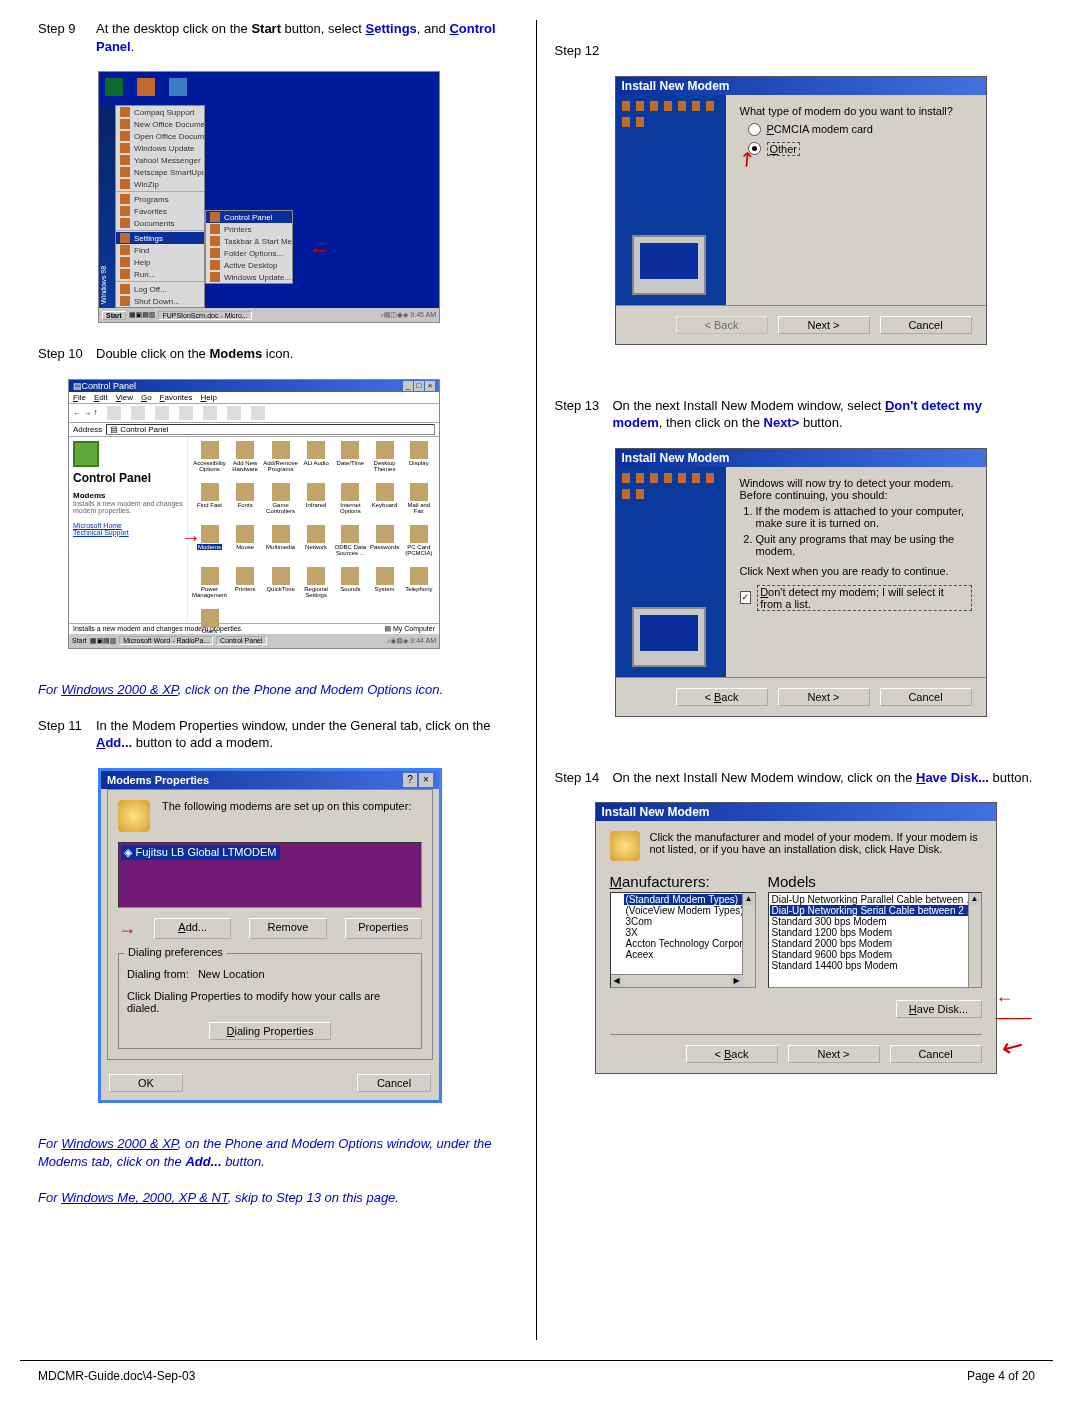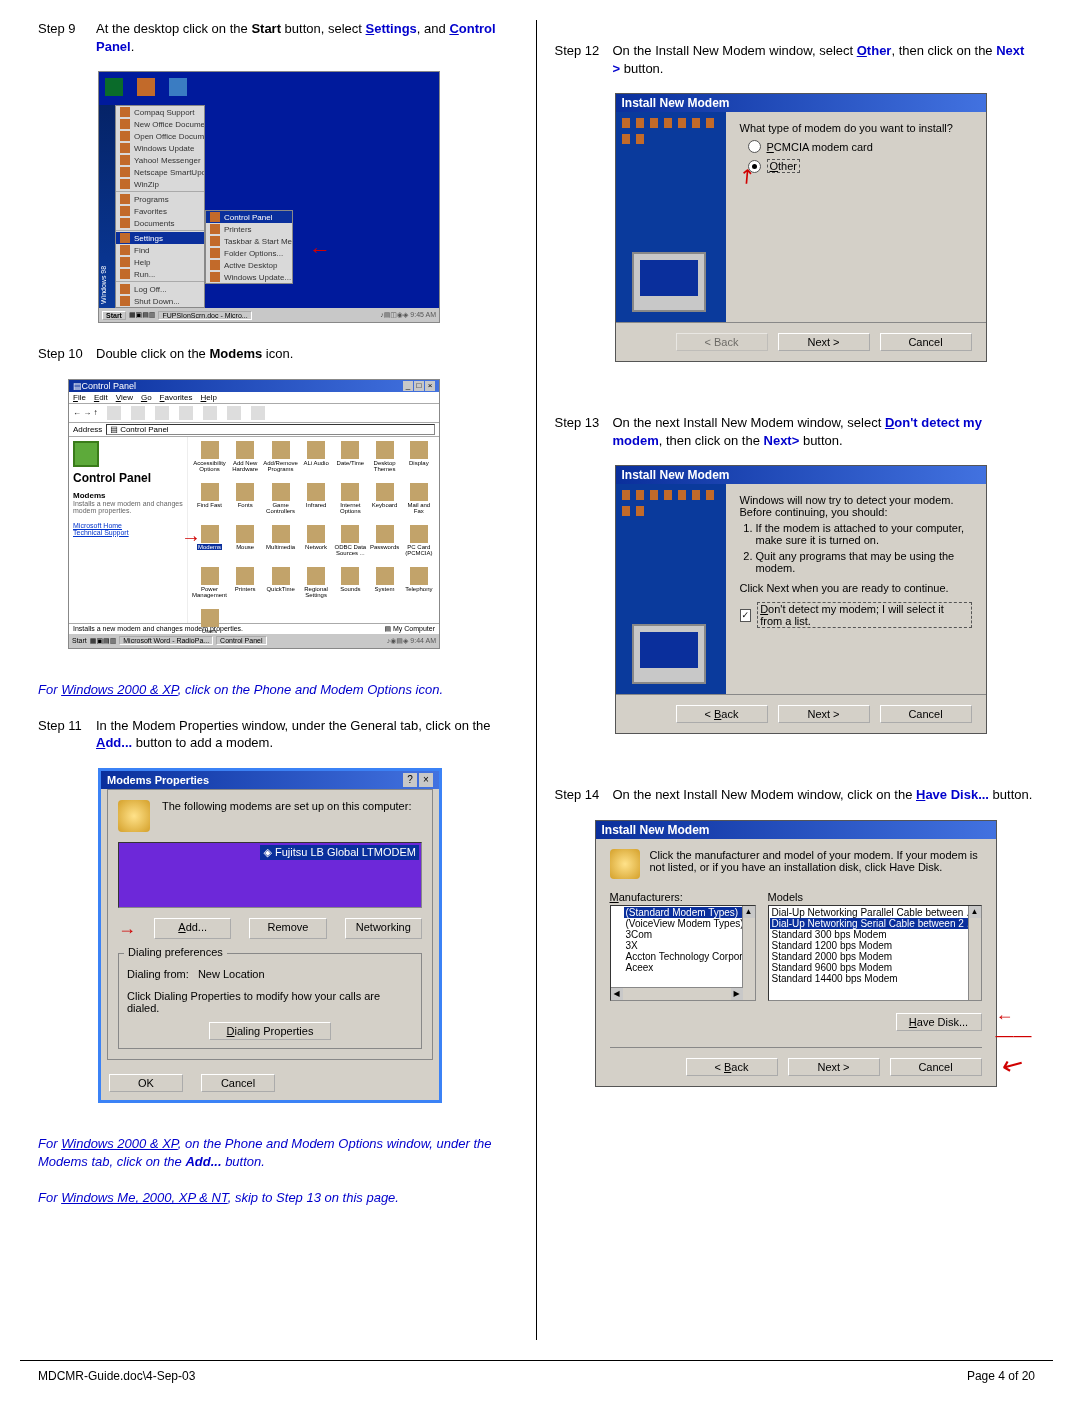--- a/index.html
+++ b/index.html
@@ -212,34 +212,34 @@
     display:inline-block; padding:2px 8px;
     background:#d4d0c8;border:1px solid #888;border-bottom:none;
     position:relative;top:1px;
   }
   .shot11 .tab.active{background:#d4d0c8;border-bottom:1px solid #d4d0c8;}
   .shot11 .tabbody {
     border:1px solid #888; margin:0 6px 6px;padding:10px;
   }
   .shot11 .intro { display:flex; align-items:flex-start; gap:12px; margin-bottom:10px;}
   .shot11 .intro .ic { width:32px;height:32px;background:radial-gradient(#ffe28a,#d4a02a);border-radius:4px;}
-  .shot11 .listbox { background:#6d28d9;border:1px inset #888;height:60px;padding:2px;text-align:right;}
+  .shot11 .listbox { background:#701a75;border:1px inset #888;height:60px;padding:2px;}
   .shot11 .listbox .sel { background:#0a2f9c;color:#fff;padding:1px 3px;display:inline-block;}
   .shot11 .btnrow { display:flex;gap:18px;justify-content:center;margin-top:10px;}
   .shot11 .wbtn, .wbtn {
     background:#d4d0c8;border:1px outset #fff;padding:2px 0;font-size:11px;
     width:90px;text-align:center;
   }
   .shot11 .wbtn.sm{width:72px;}
   .shot11 .arrow{color:#d00000;font-size:18px;}
   .shot11 .group {
     border:1px solid #888;padding:8px;margin-top:14px;position:relative;
   }
   .shot11 .group .legend{position:absolute;top:-8px;left:5px;background:#d4d0c8;padding:0 4px;font-size:11px;}
-  .shot11 .okrow{display:flex;gap:18px;justify-content:flex-start;padding:8px;}
+  .shot11 .okrow{display:flex;gap:18px;justify-content:space-between;padding:8px;}
 
   
   .wiz {
     width: 370px;
     background:#d4d0c8;border:1px solid #555;
     font-size:11px;font-family:"Tahoma",Arial,sans-serif;
   }
   .wiz .titlebar{
     background: linear-gradient(90deg, #0a2f9c, #4272e0);
     color:#fff;padding:2px 6px;font-weight:bold;font-size:12px;
@@ -282,21 +282,21 @@
     position:relative;
   }
   .shot14 .titlebar{
     background: linear-gradient(90deg, #0a2f9c, #4272e0);
     color:#fff;padding:2px 6px;font-weight:bold;font-size:12px;
   }
   .shot14 .body{padding:10px 14px;}
   .shot14 .intro{display:flex;gap:10px;align-items:flex-start;margin-bottom:12px;}
   .shot14 .intro .ic{width:30px;height:30px;background:radial-gradient(#ffe28a,#d4a02a);border-radius:4px;flex-shrink:0;}
   .shot14 .cols{display:flex;gap:12px;}
-  .shot14 .collabel{font-size:11px;margin-bottom:2px;}
+  .shot14 .collabel{font-size:15px;margin-bottom:2px;}
   .shot14 .listbox{
     background:#fff;border:1px inset #888;height:92px;overflow:hidden;font-size:10px;
     padding:1px;position:relative;
   }
   .shot14 .listbox .item{padding:0 2px;white-space:nowrap;overflow:hidden;text-overflow:ellipsis;}
   .shot14 .listbox .item.sel{background:#0a2f9c;color:#fff;}
   .shot14 .listbox.mf{width:130px;padding-left:13px;}
   .shot14 .listbox.md{width:210px;}
   .shot14 .sbar{position:absolute;right:0;top:0;bottom:0;width:12px;background:#d4d0c8;border-left:1px solid #888;}
   .shot14 .sbar .arr{height:12px;background:#c8c8c8;font-size:8px;text-align:center;line-height:12px;}
@@ -566,21 +566,21 @@
             <div class="ic"></div>
             <span>The following modems are set up on this computer:</span>
           </div>
           <div class="listbox">
             <span class="sel">◈ <span>Fujitsu LB Global LTMODEM</span></span>
           </div>
           <div class="btnrow">
             <span class="arrow">→</span>
             <div class="wbtn"><u>A</u><span>dd...</span></div>
             <div class="wbtn">Remove</div>
-            <div class="wbtn">Networking</div>
+            <div class="wbtn">Properties</div>
           </div>
           <div class="group">
             <span class="legend">Dialing preferences</span>
             <div style="margin:6px 0 10px;">
               <span>Dialing from:</span>&nbsp;&nbsp;
               <span>New Location</span>
             </div>
             <div>Click Dialing Properties to modify how your calls are dialed.</div>
             <div style="display:flex;justify-content:center;margin-top:8px;">
               <div class="wbtn" style="width:120px"><u>D</u>ialing Properties</div>
@@ -604,23 +604,20 @@
 
   </div>
 
   <div class="column right">
 
     <div style="height:22px"></div>
 
     
     <div class="step">
       <div class="step-label">Step 12</div>
-      <div class="step-text">
-        <span>On the Install New Modem window, select </span><span class="btn-text"><span class="u">O</span><span>ther</span></span><span>, then click on the </span><span class="bold" style="color:#0000cc">Next &gt;</span><span> button.</span>
-      </div>
     </div>
 
     
     <div class="screenshot">
       <div class="wiz" style="position:relative">
         <div class="titlebar">Install New Modem</div>
         <div class="body">
           <div class="side">
             <div class="dots">
                 <div class="dot"></div>

